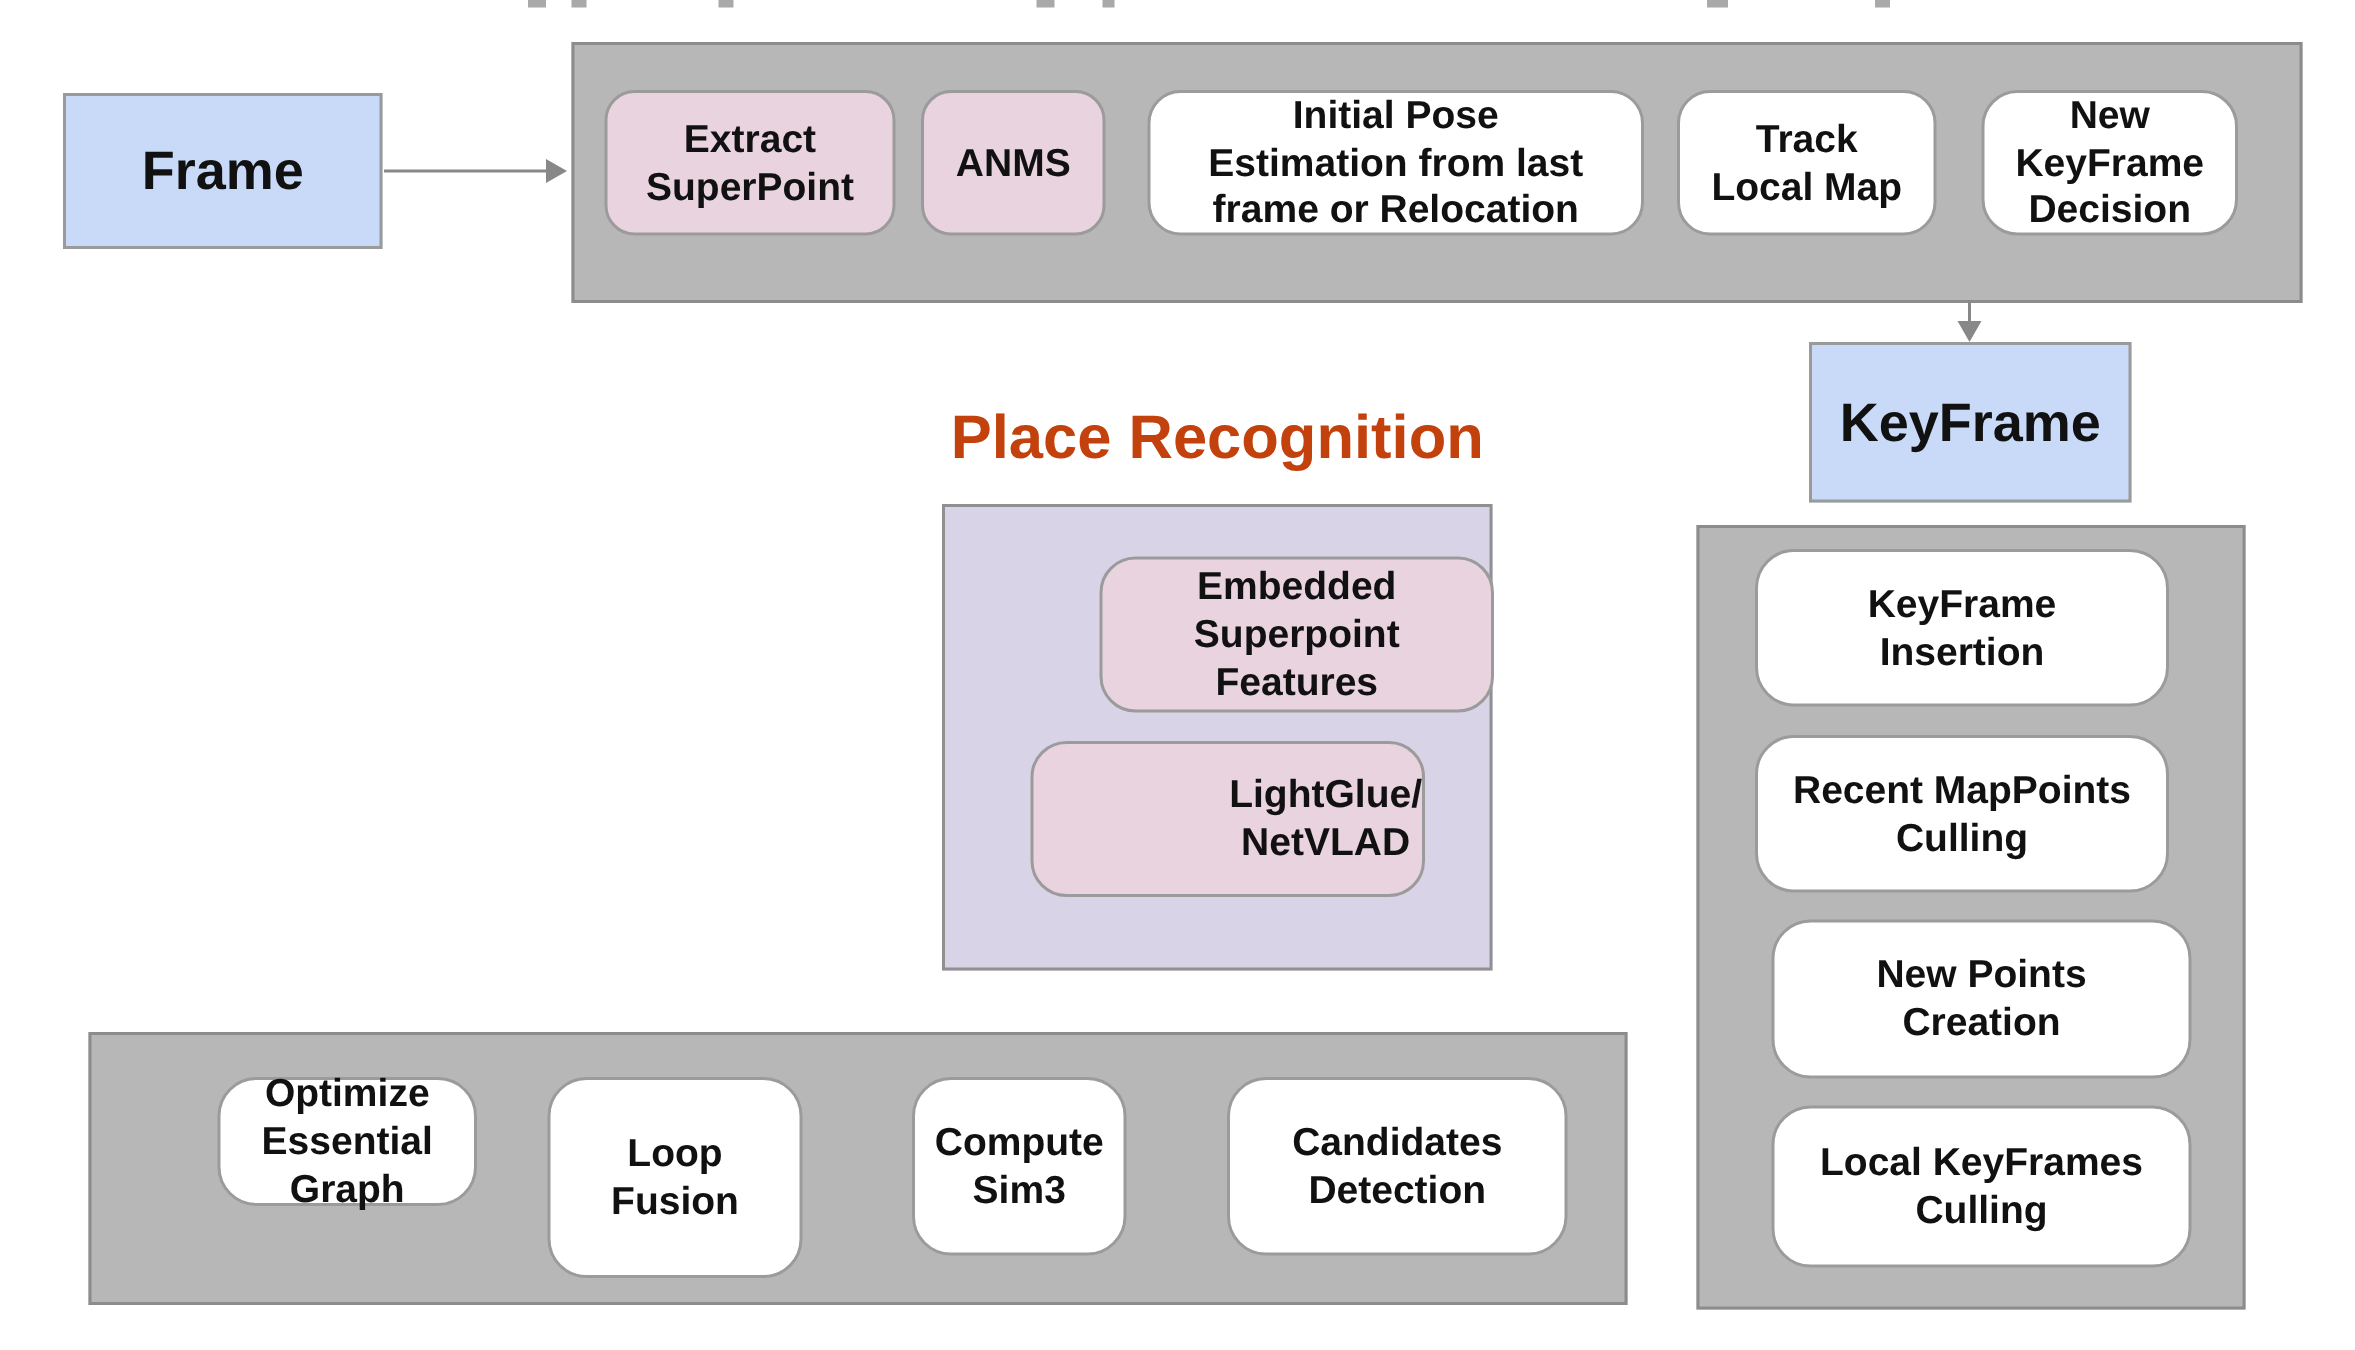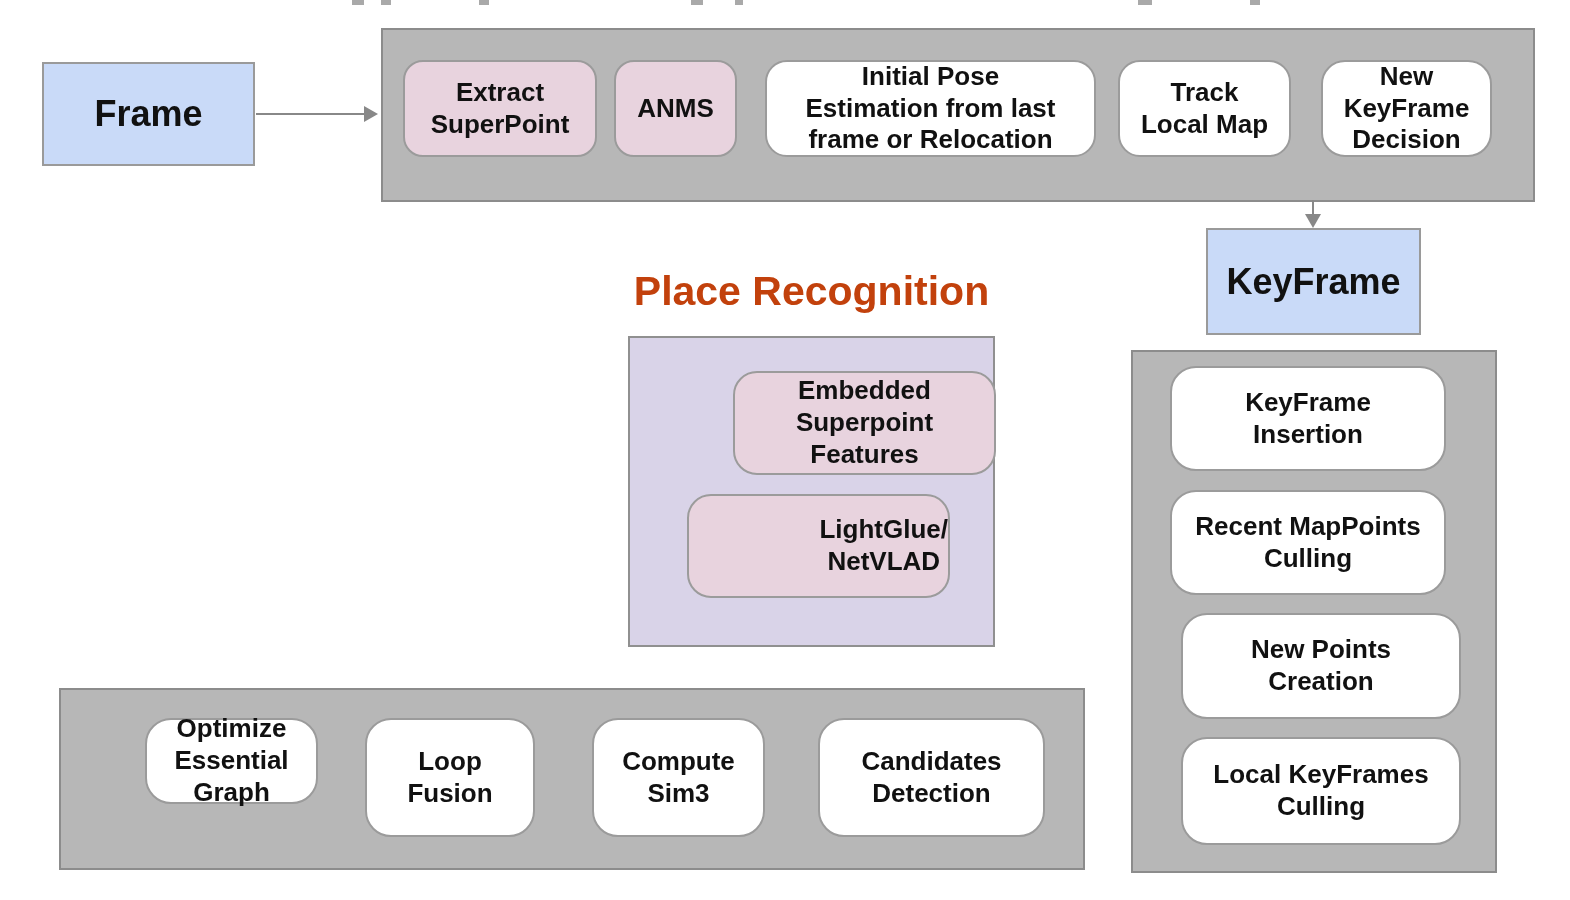--- a/index.html
+++ b/index.html
@@ -154,25 +154,25 @@
     <span>Local KeyFrames
 Culling</span>
   </div>
 
   <div class="container" style="left:59px;top:688px;width:1026px;height:182px;"></div>
   <div class="box white rounded" style="left:145px;top:718px;width:173px;height:86px;border-radius:26px;">
     <span>Optimize
 Essential
 Graph</span>
   </div>
-  <div class="box white rounded" style="left:365px;top:718px;width:170px;height:119px;border-radius:26px;">
+  <div class="box white rounded" style="left:365px;top:718px;width:170px;height:134px;border-radius:26px;">
     <span>Loop
 Fusion</span>
   </div>
-  <div class="box white rounded" style="left:592px;top:718px;width:173px;height:119px;border-radius:26px;">
+  <div class="box white rounded" style="left:608px;top:718px;width:143px;height:119px;border-radius:26px;">
     <span>Compute
 Sim3</span>
   </div>
   <div class="box white rounded" style="left:818px;top:718px;width:227px;height:119px;border-radius:26px;">
     <span>Candidates
 Detection</span>
   </div>
 
 </div>
 

